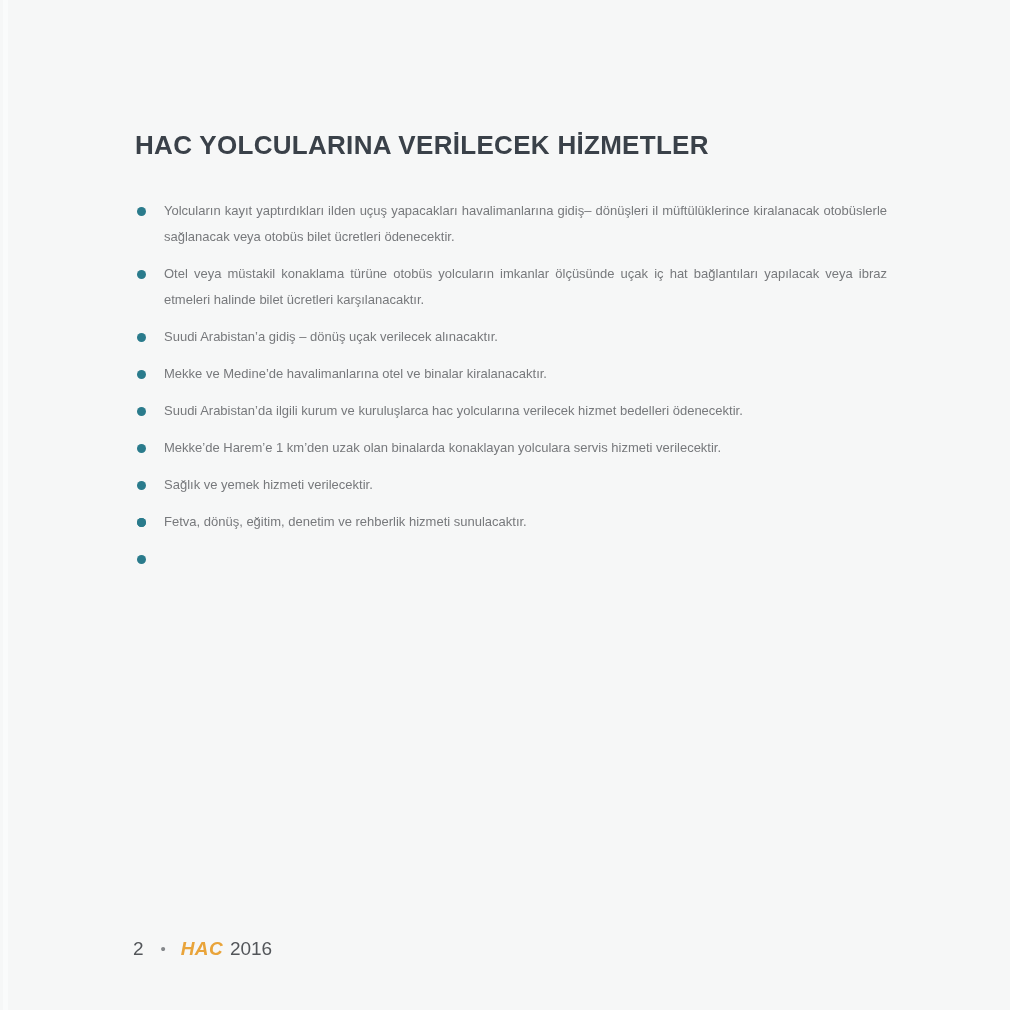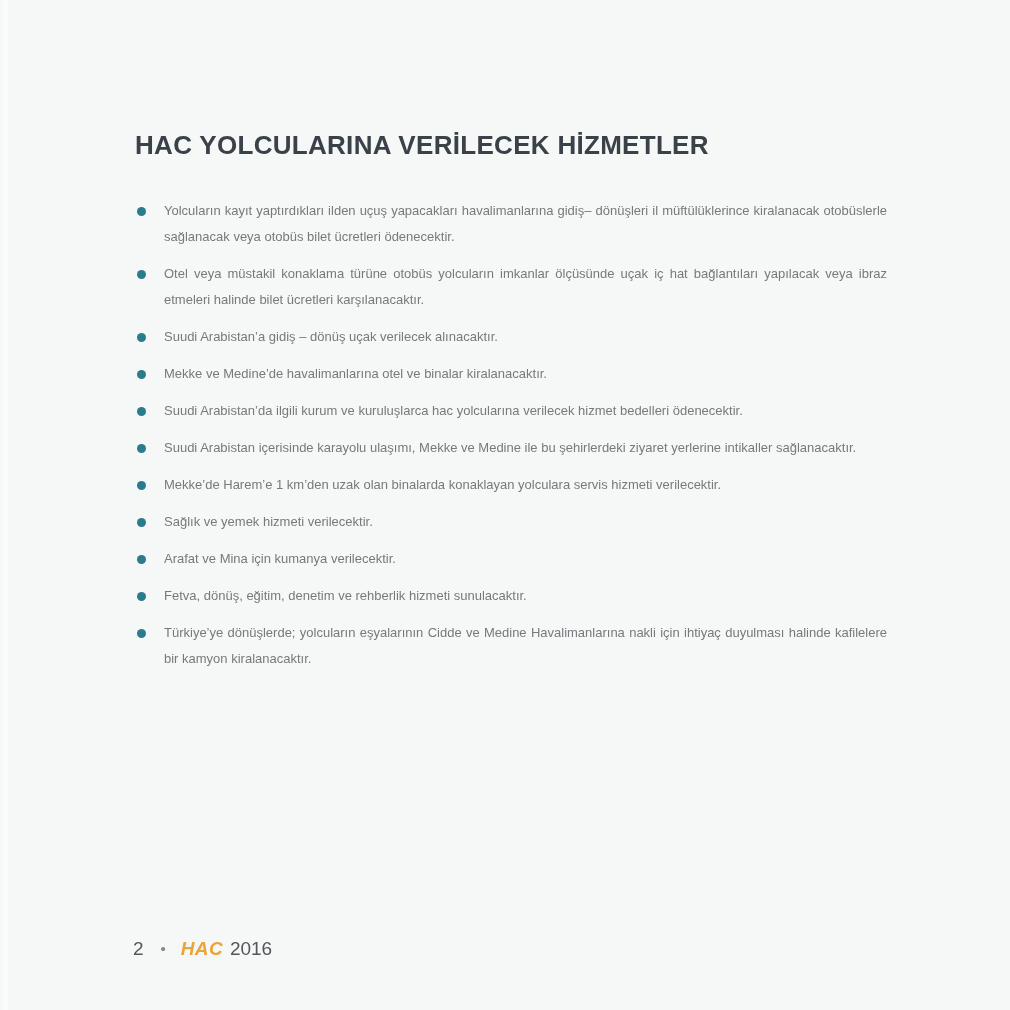--- a/index.html
+++ b/index.html
@@ -102,41 +102,35 @@
       <li>
     <span class="dot"></span>
     <span class="li-text">Mekke ve Medine’de havalimanlarına otel ve binalar kiralanacaktır.</span>
   </li>
       <li>
     <span class="dot"></span>
     <span class="li-text">Suudi Arabistan’da ilgili kurum ve kuruluşlarca hac yolcularına verilecek hizmet bedelleri ödenecektir.</span>
   </li>
       <li>
     <span class="dot"></span>
-    <span class="li-text">Suudi Arabistan içerisinde karayolu ulaşımı, Mekke ve Medine ile bu şehirlerdeki ziyaret yerlerine intikaller sağlanacaktır.</span>
-  </li>
-      <li>
-    <span class="dot"></span>
     <span class="li-text">Mekke’de Harem’e 1 km’den uzak olan binalarda konaklayan yolculara servis hizmeti verilecektir.</span>
   </li>
       <li>
     <span class="dot"></span>
     <span class="li-text">Sağlık ve yemek hizmeti verilecektir.</span>
   </li>
       <li>
     <span class="dot"></span>
-    <span class="li-text">Arafat ve Mina için kumanya verilecektir.</span>
   </li>
       <li>
     <span class="dot"></span>
     <span class="li-text">Fetva, dönüş, eğitim, denetim ve rehberlik hizmeti sunulacaktır.</span>
   </li>
       <li>
     <span class="dot"></span>
-    <span class="li-text">Türkiye’ye dönüşlerde; yolcuların eşyalarının Cidde ve Medine Havalimanlarına nakli için ihtiyaç duyulması halinde kafilelere bir kamyon kiralanacaktır.</span>
   </li>
     </ul>
 </div>
 
 <div class="footer">
   <span>2</span>
   <span class="sep">•</span>
   <span class="brand">HAC</span>
   <span>2016</span>
 </div>

